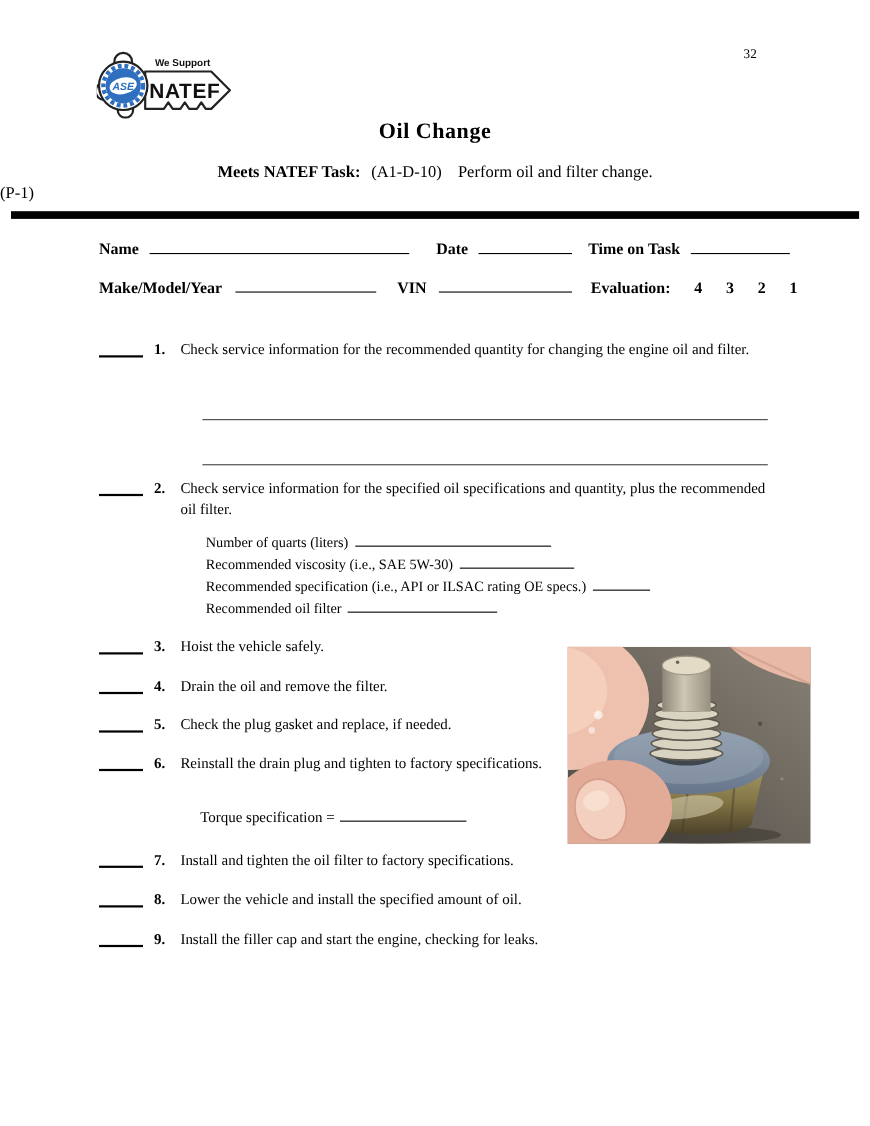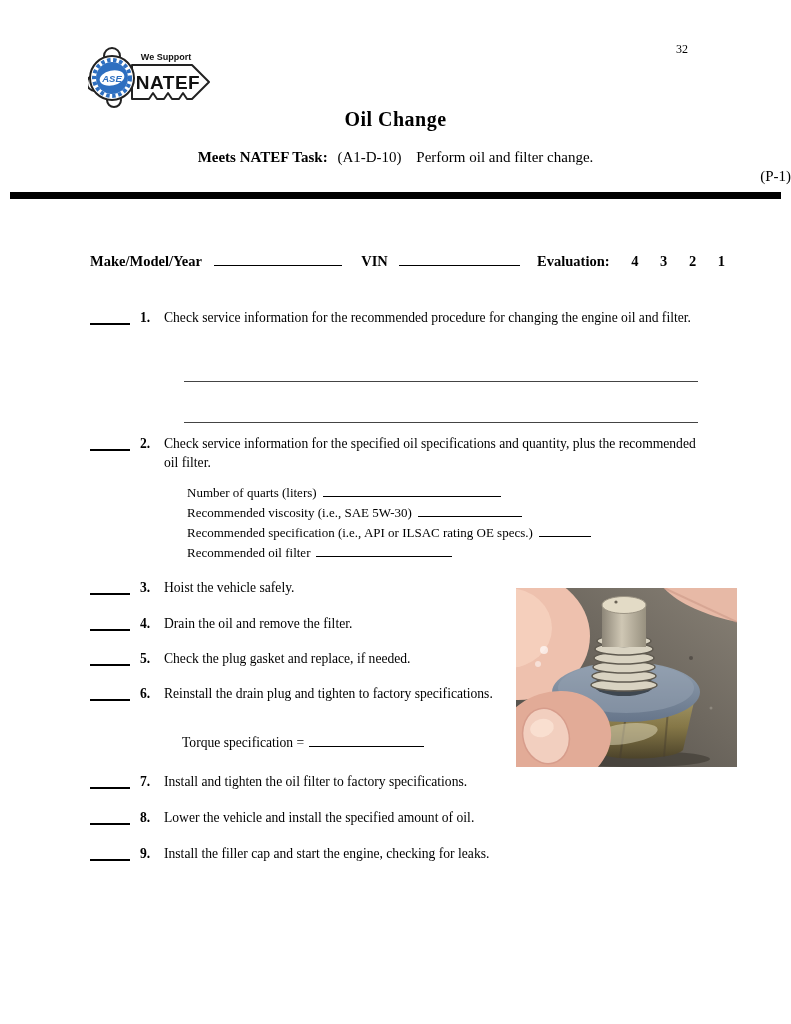--- a/index.html
+++ b/index.html
@@ -9,21 +9,21 @@
   }
   
   .logo{position:absolute;left:88px;top:44px;width:132px;height:64px;}
   .pagenum{position:absolute;left:676px;top:42px;font-size:12px;}
   .title{position:absolute;left:0;top:108px;width:791px;text-align:center;
          font-size:20px;font-weight:bold;letter-spacing:.5px;}
   .subtitle{position:absolute;left:0;top:149px;width:791px;text-align:center;font-size:15px;}
   .subtitle .tl{font-weight:bold;}
   .subtitle .tc{margin-left:6px;}
   .subtitle .td{margin-left:11px;}
-  .priority{position:absolute;left:0;top:168px;width:791px;text-align:right;font-size:15px;}
+  .priority{position:absolute;left:0;top:168px;width:791px;text-align:left;font-size:15px;}
   .rule{position:absolute;left:10px;top:192px;width:771px;height:7px;background:#000;}
 
   
   .inforow{position:absolute;left:90px;font-size:14.5px;white-space:nowrap;}
   .inforow .lbl{font-weight:bold;}
   .u{display:inline-block;border-bottom:1.5px solid #000;height:13px;vertical-align:baseline;}
   .row1{top:217px;}
   .row2{top:252px;}
   .evalnum{font-weight:bold;margin-left:18px;}
 
@@ -72,37 +72,45 @@
 
   <div class="subtitle">
     <span class="tl">Meets NATEF Task:</span>
     <span class="tc">(A1-D-10)</span>
     <span class="td">Perform oil and filter change.</span>
   </div>
   <div class="priority">(P-1)</div>
 
   <div class="rule"></div>
 
+  <div class="inforow row1">
+    <span class="lbl">Name</span>
+    <span class="u" style="width:236px;margin-left:6px;"></span>
+    <span class="lbl" style="margin-left:21px;">Date</span>
+    <span class="u" style="width:85px;margin-left:6px;"></span>
+    <span class="lbl" style="margin-left:11px;">Time on Task</span>
+    <span class="u" style="width:90px;margin-left:6px;"></span>
+  </div>
 
   <div class="inforow row2">
     <span class="lbl">Make/Model/Year</span>
     <span class="u" style="width:128px;margin-left:8px;"></span>
     <span class="lbl" style="margin-left:16px;">VIN</span>
     <span class="u" style="width:121px;margin-left:8px;"></span>
     <span class="lbl" style="margin-left:13px;">Evaluation:</span>
     <span class="evalnum">4</span>
     <span class="evalnum">3</span>
     <span class="evalnum">2</span>
     <span class="evalnum">1</span>
   </div>
 
   <div class="step" style="top:308px;">
     <span class="blank"></span>
     <span class="snum">1.</span>
-    <span class="stext">Check service information for the recommended procedure for changing the engine oil and filter.</span>
+    <span class="stext">Check service information for the recommended quantity for changing the engine oil and filter.</span>
   </div>
   <div class="ansline" style="top:380px;"></div>
   <div class="ansline" style="top:421px;"></div>
 
   <div class="step" style="top:434px;">
     <span class="blank"></span>
     <span class="snum">2.</span>
     <span class="stext">Check service information for the specified oil specifications and quantity, plus the recommended oil filter.</span>
   </div>
   <div class="sub2">

